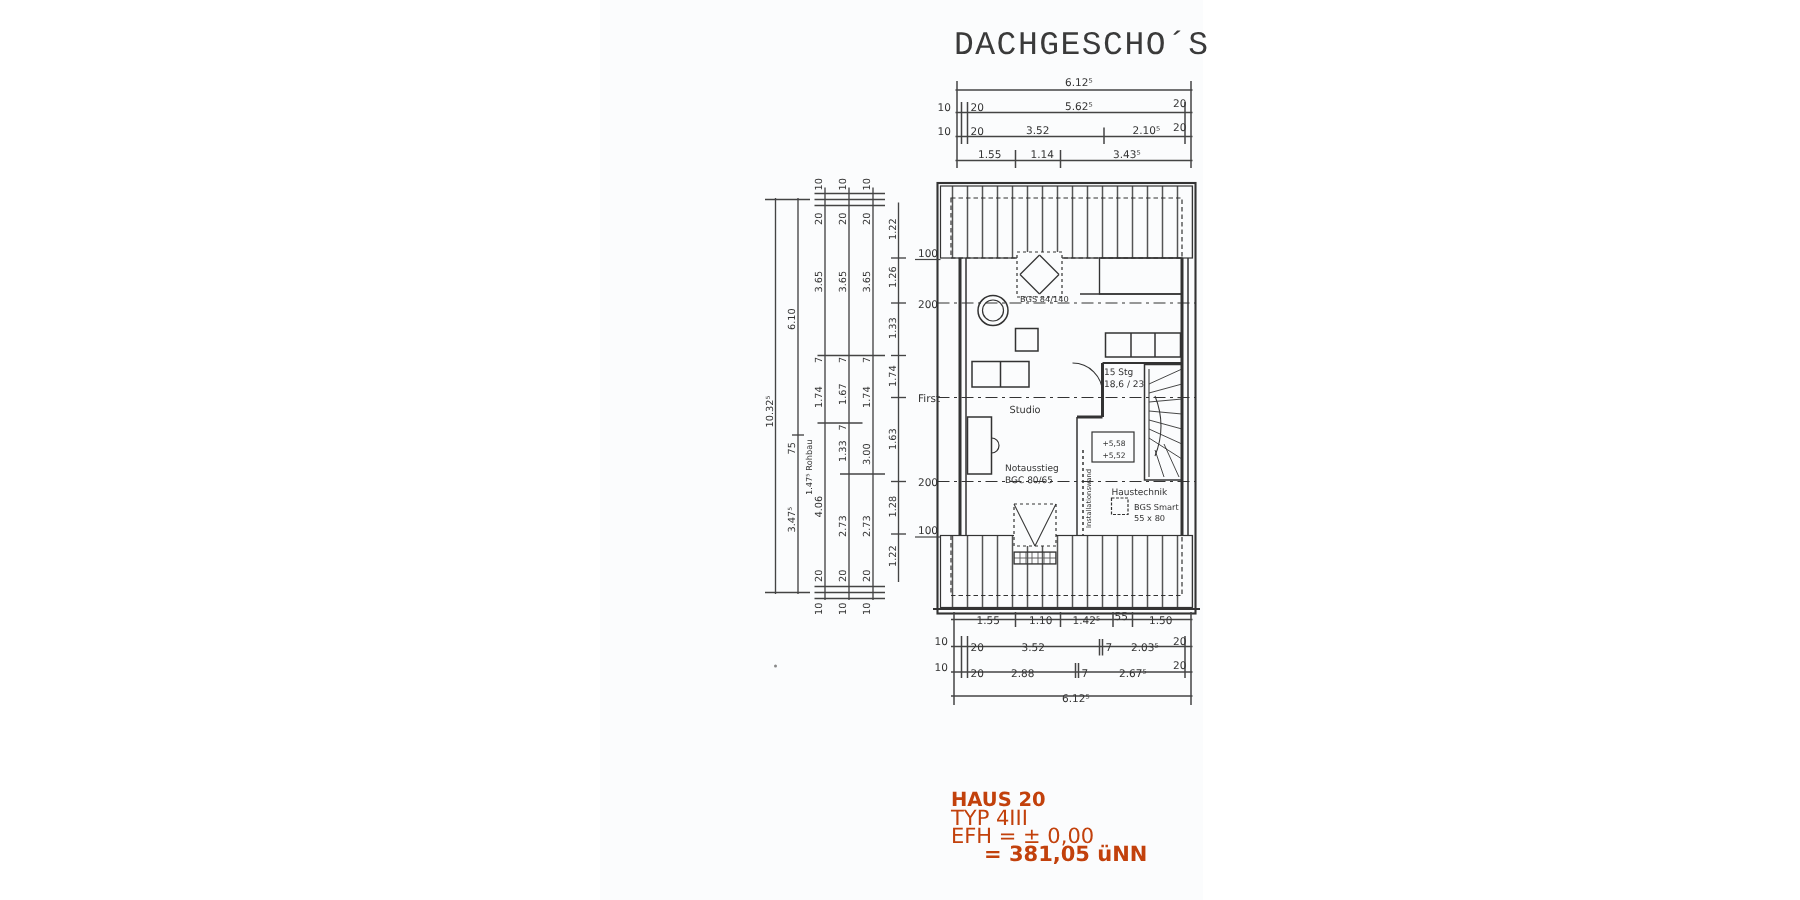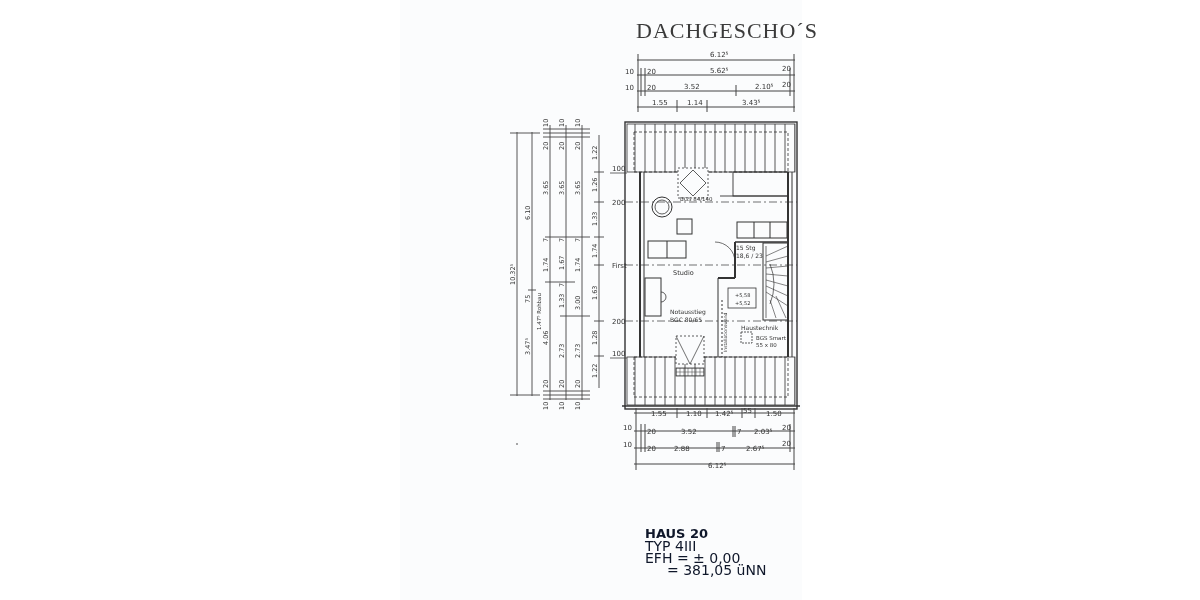--- a/index.html
+++ b/index.html
@@ -1,21 +1,21 @@
 <!DOCTYPE html>
 <html><head>
   <meta charset="utf-8">
   <style>
     html,body{margin:0;padding:0;}
     body{width:1200px;height:600px;background:#ffffff;position:relative;overflow:hidden;font-family:"DejaVu Sans",sans-serif;}
     #scan{position:absolute;left:400px;top:0;width:402px;height:600px;background:#fbfcfd;}
     #plan{position:absolute;left:0;top:0;}
     .t{font-family:"DejaVu Sans",sans-serif;fill:#333;}
-    #title{position:absolute;left:636px;top:18px;font-size:22px;letter-spacing:1px;color:#3a3a3a;font-family:Liberation Serif, serif;font-weight:normal;}
-    #info{position:absolute;left:634px;top:528px;color:#0f172a;font-family:"DejaVu Sans",sans-serif;line-height:12px;margin-left:11px;}
+    #title{position:absolute;left:636px;top:18px;font-size:22px;letter-spacing:1px;color:#3a3a3a;font-family:Liberation Mono, monospace;font-weight:normal;}
+    #info{position:absolute;left:634px;top:528px;color:#c2410c;font-family:"DejaVu Sans",sans-serif;line-height:12px;}
     #info .h{font-size:13px;font-weight:bold;}
     #info .s{font-size:14px;}
   </style>
 </head>
 <body>
 
 <div id="scan"></div>
 
 <div id="title">DACHGESCHO´S</div>
 
@@ -275,14 +275,14 @@
     <text x="708" y="468">6.12⁵</text>
   </g>
 
   <circle cx="517" cy="444" r="1" fill="#888"></circle>
 </svg>
 
 <div id="info">
   <div class="h">HAUS 20</div>
   <div class="s">TYP 4III</div>
   <div class="s">EFH = ± 0,00</div>
-  <div class="s" style="padding-left:22px;">= 381,05 üNN</div>
+  <div class="s" style="padding-left:22px;font-weight:bold;">= 381,05 üNN</div>
 </div>
 
 </body></html>

